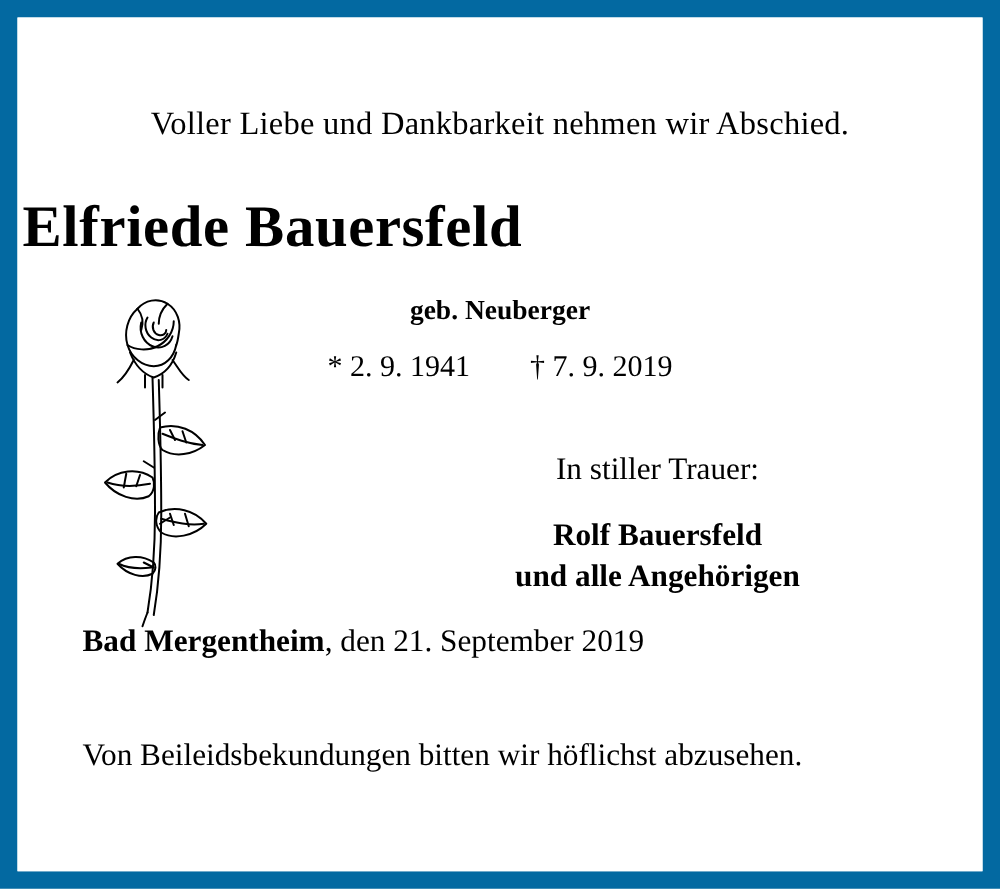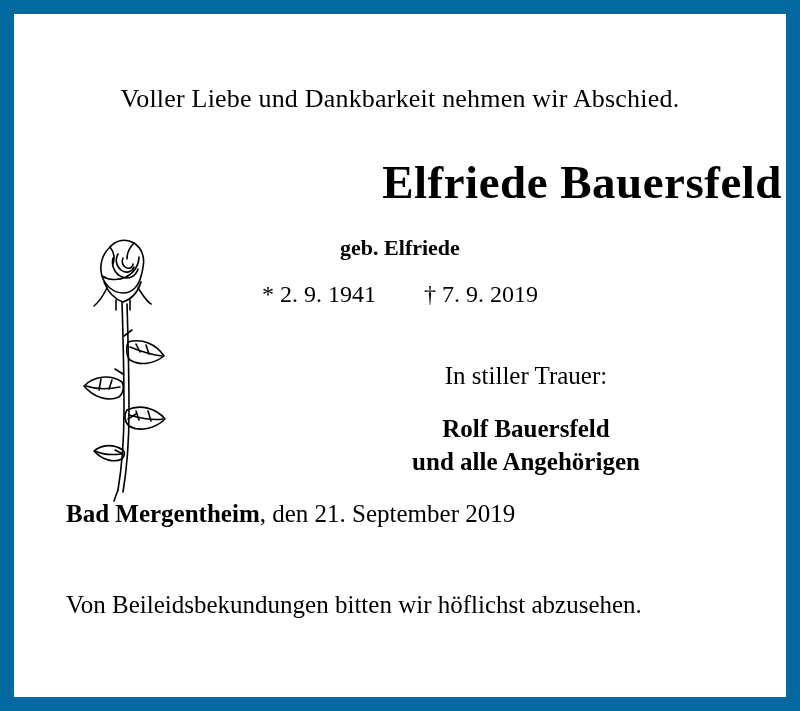--- a/index.html
+++ b/index.html
@@ -46,21 +46,21 @@
     letter-spacing: 0.2px;
     white-space: nowrap;
   }
 
   
   .name {
     position: absolute;
     left: 0;
     right: 0;
     top: 137px;
-    text-align: right;
+    text-align: left;
     font-size: 47px;
     font-weight: bold;
     letter-spacing: 0.5px;
     white-space: nowrap;
   }
 
   .maiden-name {
     position: absolute;
     left: 0;
     right: 0;
@@ -143,21 +143,21 @@
 </head>
 <body>
 
 <div class="notice">
   <div class="notice-inner">
 
     <div class="opening-line">Voller Liebe und Dankbarkeit nehmen wir Abschied.</div>
 
     <div class="name">Elfriede Bauersfeld</div>
 
-    <div class="maiden-name">geb. Elfriede</div>
+    <div class="maiden-name">geb. Neuberger</div>
 
     <div class="dates">
       <span>* 2. 9. 1941</span>
       <span class="gap"></span>
       <span>† 7. 9. 2019</span>
     </div>
 
     <div class="mourning-intro">In stiller Trauer:</div>
 
     <div class="mourners">

